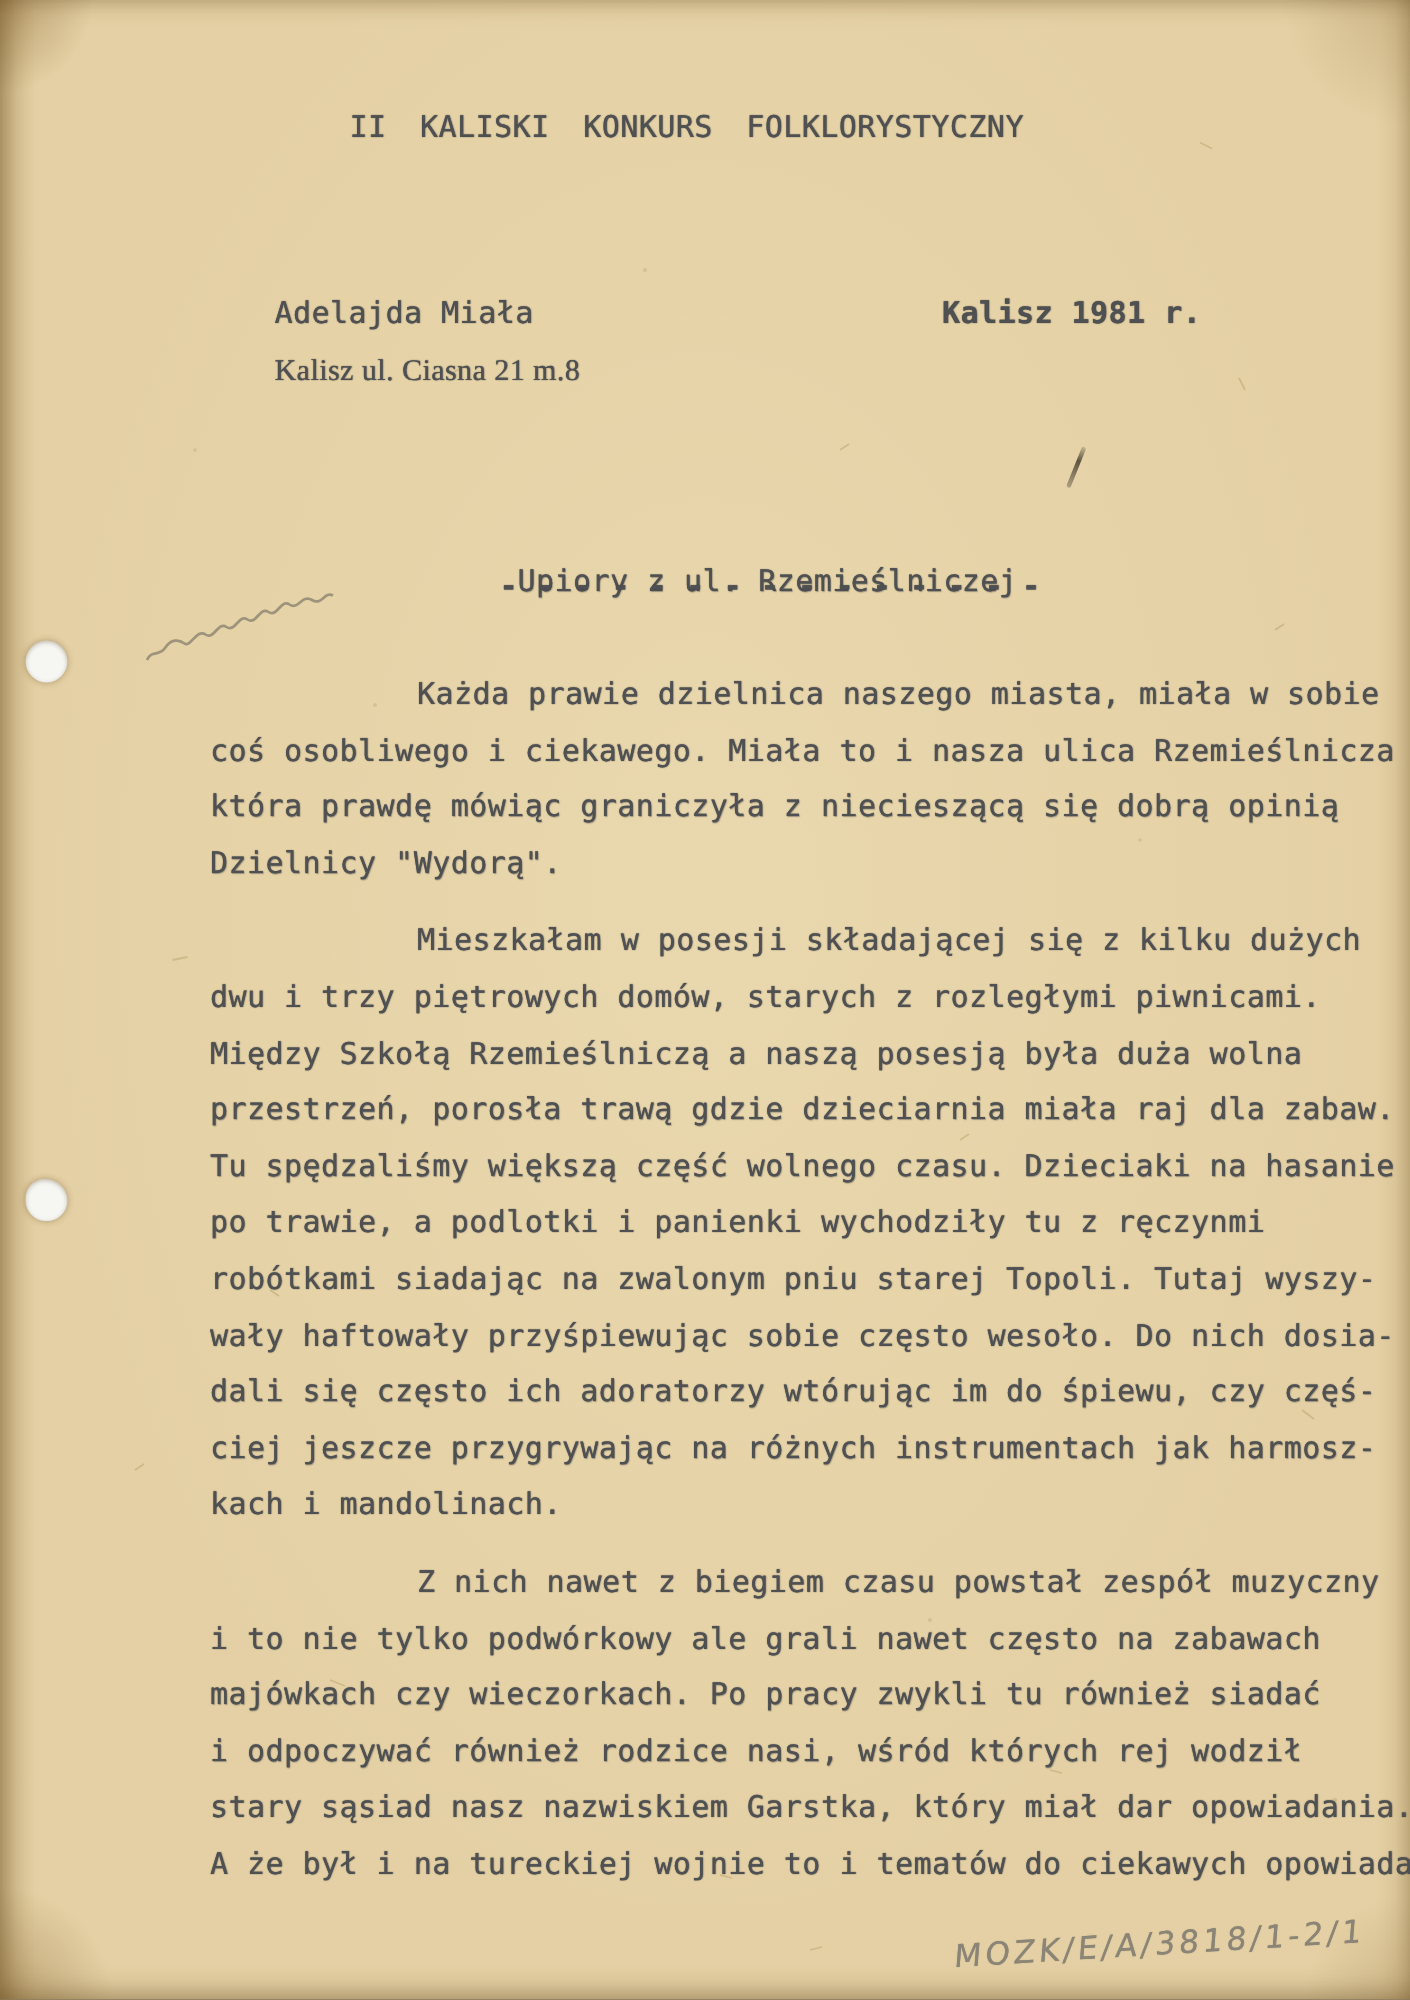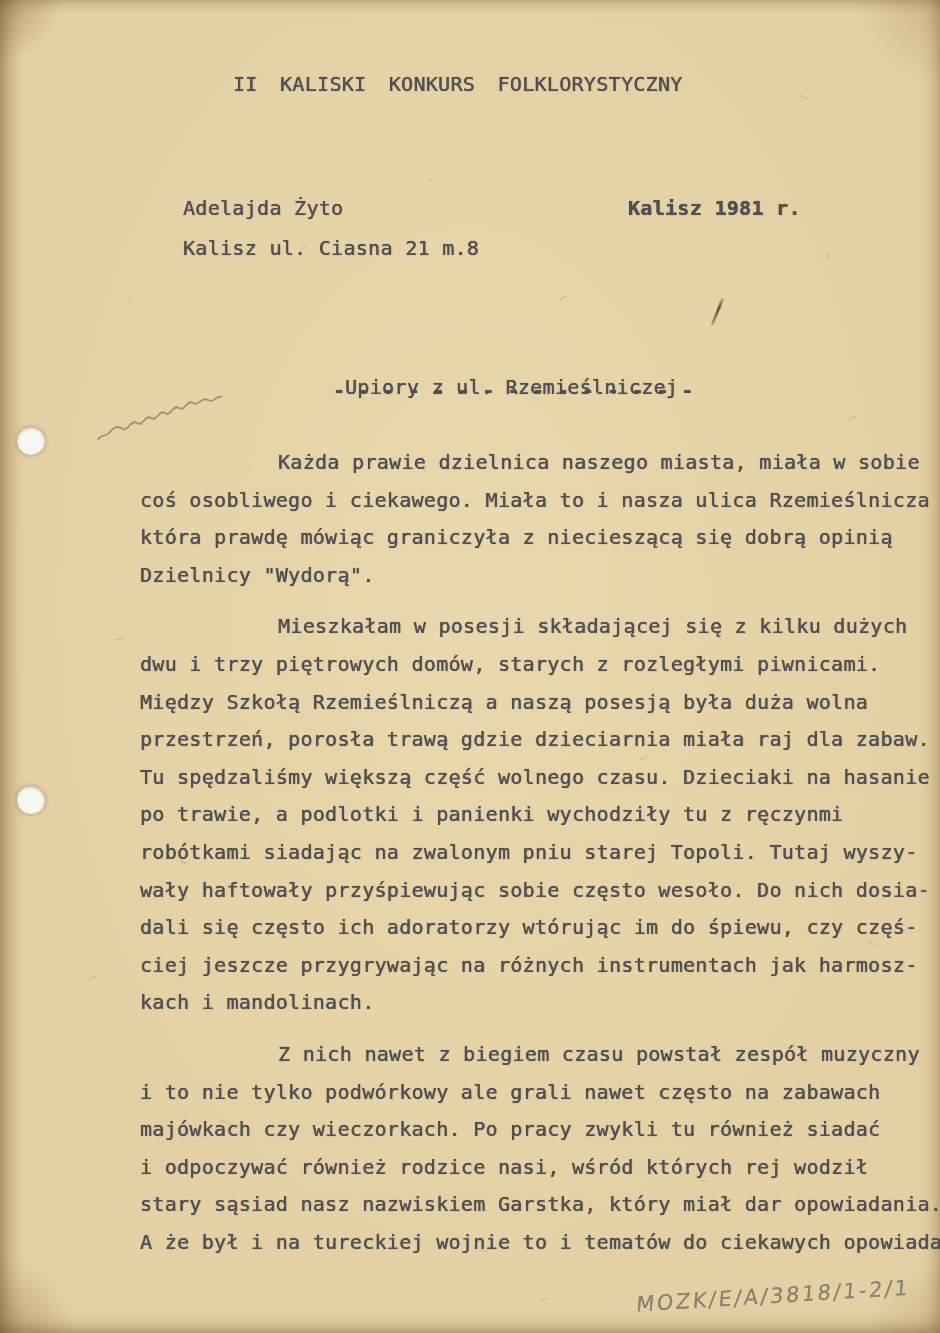--- a/index.html
+++ b/index.html
@@ -35,21 +35,21 @@
     font-size: 20px;
     letter-spacing: 0.3px;
     white-space: pre;
     text-shadow: 0 0 0.7px rgba(62,63,66,0.85), 0.5px 0.4px 0.8px rgba(80,80,82,0.45);
   }
   .hdr { word-spacing: 10px; line-height: 26px; }
   .hdr1 { left: 233px; top: 71px; }
   .hdr2 { left: 172px; top: 113px; }
   .author    { left: 183px; top: 196px; }
   .placedate { left: 628px; top: 196px; font-weight: bold; }
-  .address   { left: 183px; top: 236px; }
+  .address   { left: 183px; top: 236px; font-family: Liberation Serif, serif; }
   .title     { left: 345px; top: 375px; }
   .underline { left: 333px; top: 378px; font-weight: 700; letter-spacing: 0.4px; }
   .bodytext {
     position: absolute;
     left: 140px; top: 444px;
     color: var(--ink, #4f5052);
     font-size: 20px;
     letter-spacing: 0.3px;
     line-height: 37.6px;
     text-shadow: 0 0 0.7px rgba(62,63,66,0.85), 0.5px 0.4px 0.8px rgba(80,80,82,0.45);
@@ -121,21 +121,21 @@
       <circle cx="130" cy="300" r="1.2"></circle>
       <circle cx="890" cy="1200" r="1.5"></circle>
     </g>
   </svg>
 
   <div class="hole hole1"></div>
   <div class="hole hole2"></div>
 
   <div class="typed hdr hdr1">II KALISKI KONKURS FOLKLORYSTYCZNY</div>
 
-  <div class="typed author">Adelajda Żyto</div>
+  <div class="typed author">Adelajda Miała</div>
   <div class="typed placedate">Kalisz 1981 r.</div>
   <div class="typed address">Kalisz ul. Ciasna 21 m.8</div>
 
   <div class="penmark"></div>
 
   <div class="typed title">Upiory z ul. Rzemieślniczej</div>
   <div class="typed underline">- - - - - - - - - - - - - - -</div>
 
   <svg class="scribble" width="150" height="58" viewBox="0 0 150 58">
     <path d="M8 54 C 11 47, 16 52, 20 46 S 29 40, 33 43 S 41 33, 47 37 S 55 28, 61 32

